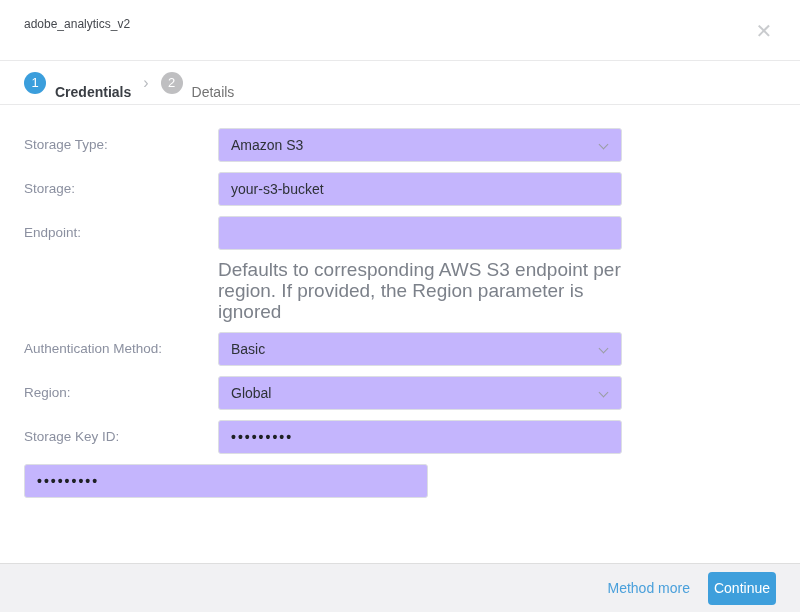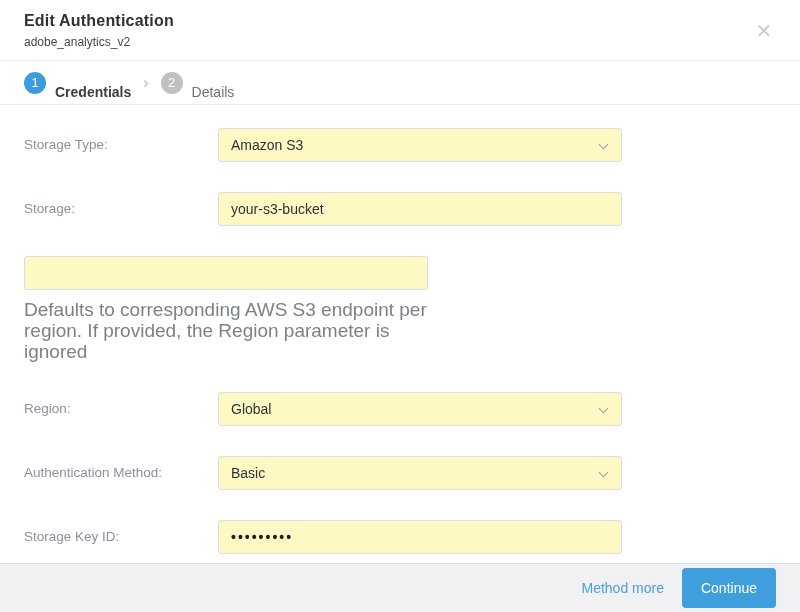--- a/index.html
+++ b/index.html
@@ -87,36 +87,36 @@
 
   
   .form-area {
     flex: 1;
     padding: 23px 24px 0;
     overflow: hidden;
   }
   .form-row {
     display: flex;
     align-items: flex-start;
-    margin-bottom: 30px;
+    margin-bottom: 10px;
   }
   .field-label {
     width: 194px;
     flex-shrink: 0;
     font-size: 13.5px;
     color: #8b90a0;
     line-height: 34px;
   }
   .field-ctrl { width: 404px; }
   .box {
     width: 100%;
     height: 34px;
     border: 1px solid #dcdee3;
     border-radius: 3px;
-    background: #fef9c3;
+    background: #c4b5fd;
     font-family: "Liberation Sans", sans-serif;
     font-size: 14px;
     color: #2e3238;
     padding: 0 12px;
     outline: none;
   }
   input.box.password {
     font-size: 14px;
     font-weight: bold;
     letter-spacing: 2px;
@@ -166,30 +166,29 @@
     text-decoration: none;
     cursor: pointer;
   }
   .continue-btn {
     background: #3e9fdc;
     border: none;
     border-radius: 4px;
     color: #ffffff;
     font-family: "Liberation Sans", sans-serif;
     font-size: 14px;
-    height: 40px;
-    padding: 0 19px;
+    height: 33px;
+    padding: 0 6px;
     cursor: pointer;
   }
 </style>
 </head>
 <body>
 
 <div class="modal-header">
-  <div class="modal-title">Edit Authentication</div>
   <div class="modal-subtitle">adobe_analytics_v2</div>
   <div class="close-btn">✕</div>
 </div>
 
 <div class="steps-bar">
   <div class="step active">
     <span class="step-circle">1</span>
     <span class="step-label">Credentials</span>
   </div>
   <span class="step-separator">›</span>
@@ -216,52 +215,53 @@
     <div class="field-ctrl">
 
       <div class="text-wrap">
         <input class="box" type="text" value="your-s3-bucket" style="">
       </div>
 
     </div>
   </div>
 
   <div class="form-row">
+    <div class="field-label">Endpoint:</div>
     <div class="field-ctrl">
 
       <div class="text-wrap">
         <input class="box" type="text" style="">
       </div>
       <div class="helper-text">Defaults to corresponding AWS S3 endpoint per region. If provided, the Region parameter is ignored</div>
+    </div>
+  </div>
+
+  <div class="form-row">
+    <div class="field-label">Authentication Method:</div>
+    <div class="field-ctrl">
+      <div class="box select-box select-wrap">
+        <span class="select-value">Basic</span>
+        <span class="chevron-down"></span>
+      </div>
+
     </div>
   </div>
 
   <div class="form-row">
     <div class="field-label">Region:</div>
     <div class="field-ctrl">
       <div class="box select-box select-wrap">
         <span class="select-value">Global</span>
         <span class="chevron-down"></span>
       </div>
 
     </div>
   </div>
 
   <div class="form-row">
-    <div class="field-label">Authentication Method:</div>
-    <div class="field-ctrl">
-      <div class="box select-box select-wrap">
-        <span class="select-value">Basic</span>
-        <span class="chevron-down"></span>
-      </div>
-
-    </div>
-  </div>
-
-  <div class="form-row">
     <div class="field-label">Storage Key ID:</div>
     <div class="field-ctrl">
 
       <div class="text-wrap">
         <input class="box password" type="text" value="•••••••••" style="">
       </div>
 
     </div>
   </div>
 

